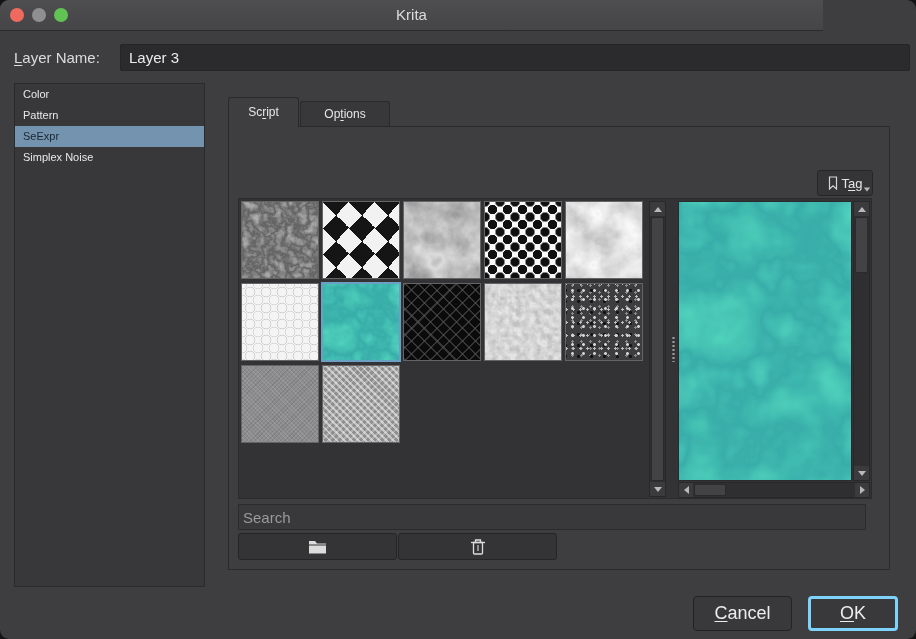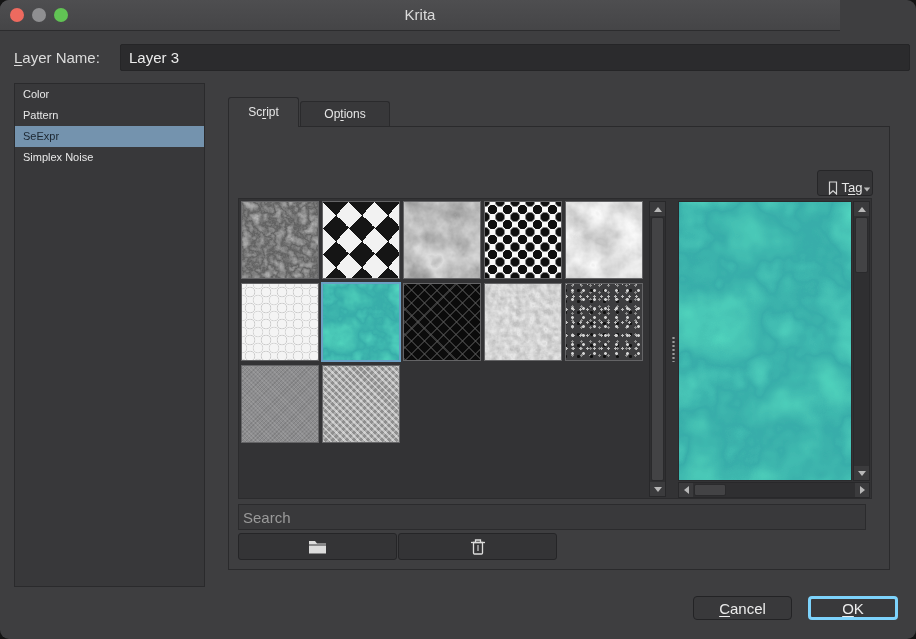--- a/index.html
+++ b/index.html
@@ -1,18 +1,18 @@
 <!DOCTYPE html>
 <html><head>
 <meta charset="utf-8">
 <style>
   html,body{margin:0;padding:0;background:#141414;font-family:"Liberation Sans",sans-serif;}
   .window{position:relative;width:916px;height:639px;background:#3e3e40;border-radius:9px;overflow:hidden;color:#e6e6e6;}
   
-  .titlebar{position:absolute;left:0;top:0;width:823px;height:30px;background:linear-gradient(#4e4e50,#454547);border-bottom:1px solid #2c2c2e;padding-left:17px;}
+  .titlebar{position:absolute;left:0;top:0;width:823px;height:30px;background:linear-gradient(#4e4e50,#454547);border-bottom:1px solid #2c2c2e;}
   .titlebar .title{position:absolute;left:0;right:0;top:0;height:30px;line-height:30px;text-align:center;font-size:15px;color:#dcdcdc;}
   .lights{position:absolute;left:10px;top:8px;display:flex;gap:8px;}
   .light{width:14px;height:14px;border-radius:50%;}
   .light.red{background:#ee6a5f;}
   .light.gray{background:#8f8f91;}
   .light.green{background:#61c354;}
   
   .lbl{position:absolute;font-size:15px;color:#dcdcdc;}
   .mn{text-decoration:underline;text-underline-offset:2px;}
   .layer-input{position:absolute;left:120px;top:44px;width:772px;height:25px;background:#2b2b2d;border:1px solid #252527;border-radius:2px;color:#ececec;font-size:15px;padding:0 8px;font-family:"Liberation Sans",sans-serif;outline:none;}
@@ -22,21 +22,21 @@
   .genlist .item.selected{background:#7493ae;color:#1c2732;}
   
   .tab{position:absolute;box-sizing:border-box;border:1px solid #2a2a2c;border-bottom:none;border-radius:3px 3px 0 0;font-size:12px;text-align:center;}
   .tab.active{left:228px;top:97px;width:71px;height:30px;line-height:28px;background:#3e3e40;z-index:3;}
   .tab.inactive{left:300px;top:101px;width:90px;height:26px;line-height:25px;background:#38383a;z-index:1;}
   .frame{position:absolute;left:228px;top:126px;width:662px;height:444px;border:1px solid #2a2a2c;box-sizing:border-box;background:#3e3e40;z-index:2;}
   .res-name{position:absolute;left:239px;top:143px;font-size:15px;color:#e2e2e2;z-index:4;}
   
   .combo{position:absolute;left:238px;top:170px;width:572px;height:26px;background:#353537;border:1px solid #262628;border-radius:3px;box-sizing:border-box;z-index:4;}
   .combo .val{position:absolute;left:8px;top:0;line-height:24px;font-size:15px;color:#ececec;}
-  .tagbtn{position:absolute;left:817px;top:170px;width:56px;height:26px;background:#353537;border:1px solid #262628;border-radius:3px;box-sizing:border-box;z-index:4;display:flex;align-items:flex-end;justify-content:center;gap:4px;}
+  .tagbtn{position:absolute;left:817px;top:170px;width:56px;height:26px;background:#353537;border:1px solid #262628;border-radius:3px;box-sizing:border-box;z-index:4;display:flex;align-items:center;justify-content:center;gap:4px;}
   .tagbtn .tlabel{font-size:13px;color:#e6e6e6;}
   
   .chooser{position:absolute;left:238px;top:198px;width:634px;height:301px;background:#333335;border:1px solid #2b2b2d;box-sizing:border-box;z-index:4;}
   .thumb{position:absolute;width:78px;height:78px;box-sizing:border-box;border:1px solid #646466;overflow:hidden;}
   .thumb.selected{outline:2px solid #6ba0c4;outline-offset:-1px;border-color:#6ba0c4;}
   .c1{left:2px;}.c2{left:83px;}.c3{left:164px;}.c4{left:245px;}.c5{left:326px;}
   .r1{top:2px;}.r2{top:84px;}.r3{top:166px;}
   
   .t-triangles{background:repeating-conic-gradient(from 45deg,#f2f2f2 0 25%,#151515 0 50%);background-size:26px 26px;}
   .t-dots{background-color:#fafafa;background-image:radial-gradient(circle,#101010 4.4px,transparent 5px),radial-gradient(circle,#101010 4.4px,transparent 5px);background-size:15px 15px;background-position:0 0,7.5px 7.5px;}
@@ -57,21 +57,21 @@
   .combo-arrow{position:absolute;right:9px;top:10px;}
   .tag-arrow{position:absolute;left:863px;top:187px;z-index:5;transform:scale(.8);}
   .splitter{position:absolute;left:430px;top:0;width:9px;height:299px;display:flex;align-items:center;justify-content:center;}
   .splitter .dots{width:3px;height:26px;background-image:radial-gradient(circle,#9c9c9c 1px,transparent 1.3px);background-size:3px 4px;}
   .preview{position:absolute;left:439px;top:2px;width:174px;height:280px;border:1px solid #2a2a2c;box-sizing:border-box;}
   
   .search{position:absolute;left:238px;top:504px;width:618px;height:24px;background:#39393b;border:1px solid #2b2b2d;color:#ececec;font-size:15px;padding:0 4px;font-family:"Liberation Sans",sans-serif;outline:none;z-index:4;}
   .search::placeholder{color:#9a9a9a;}
   .iconbtn{position:absolute;top:533px;width:159px;height:27px;background:#343436;border:1px solid #252527;border-radius:3px;box-sizing:border-box;display:flex;align-items:center;justify-content:center;z-index:4;}
   
-  .pushbtn{position:absolute;top:596px;height:24px;background:#39393b;border:1px solid #232325;border-radius:4px;box-sizing:border-box;color:#ececec;font-size:15px;display:flex;align-items:center;justify-content:center;}
+  .pushbtn{position:absolute;top:596px;height:35px;background:#39393b;border:1px solid #232325;border-radius:4px;box-sizing:border-box;color:#ececec;font-size:18px;display:flex;align-items:center;justify-content:center;}
   .pushbtn.default{border:3px solid #7dd3fc;}
   svg{display:block;}
 </style>
 </head>
 <body>
 
 <div class="window">
 
   <div class="titlebar">
     <div class="lights">

